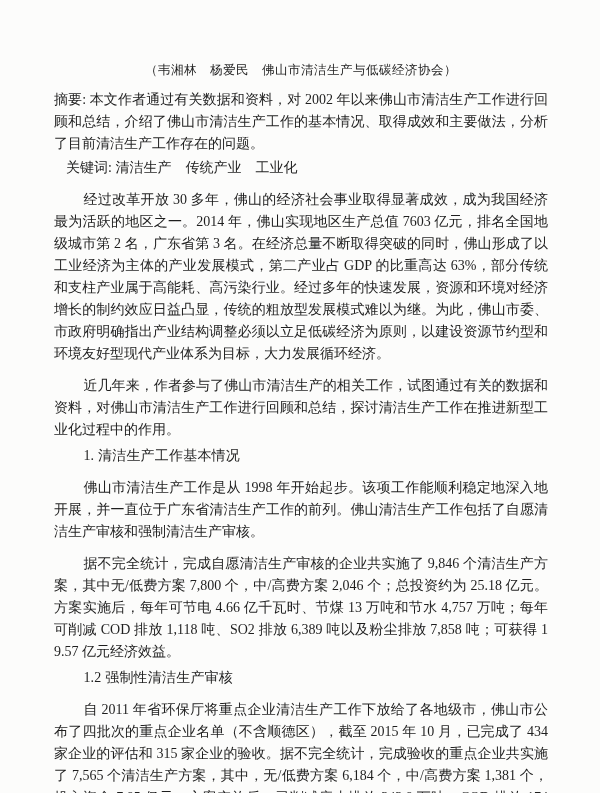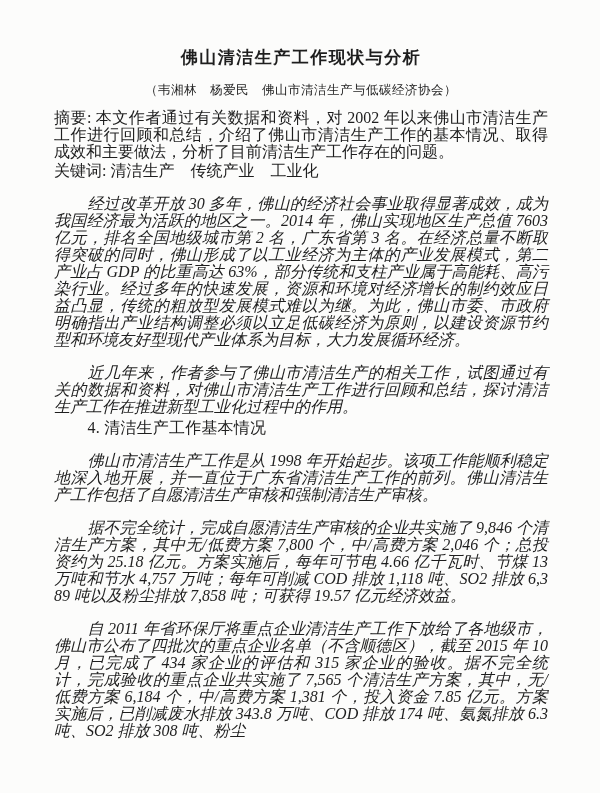--- a/index.html
+++ b/index.html
@@ -23,49 +23,49 @@
     margin: 0;
   }
   .authors {
     text-align: center;
     font-size: 12.5px;
     line-height: 18px;
     margin-top: 13px;
     letter-spacing: 0.5px;
   }
   .para, .keywords, .abstract, .heading {
-    font-size: 16px;
-    line-height: 17px;
+    font-size: 14px;
+    line-height: 22px;
     text-align: justify;
     word-break: break-all;
     overflow-wrap: anywhere;
     margin: 0;
   }
   .abstract { margin-top: 10px; }
-  .keywords { margin-top: 2px; }
+  .keywords { margin-top: 2px; margin-left: 12px; }
   .heading  { margin-top: 4px; text-indent: 2.1em; }
-  .para     { margin-top: 16px; text-indent: 2.1em; font-style: italic; }
+  .para     { margin-top: 10px; text-indent: 2.1em; }
   .num-heading { letter-spacing: 0.2px; }
 </style>
 </head>
 <body>
 
 <div class="page">
 
-  <h1 class="title">佛山清洁生产工作现状与分析</h1>
 
   <div class="authors">（韦湘林　杨爱民　佛山市清洁生产与低碳经济协会）</div>
 
   <p class="abstract">摘要: 本文作者通过有关数据和资料，对 2002 年以来佛山市清洁生产工作进行回顾和总结，介绍了佛山市清洁生产工作的基本情况、取得成效和主要做法，分析了目前清洁生产工作存在的问题。</p>
 
   <p class="keywords">关键词: 清洁生产　传统产业　工业化</p>
 
   <p class="para">经过改革开放 30 多年，佛山的经济社会事业取得显著成效，成为我国经济最为活跃的地区之一。2014 年，佛山实现地区生产总值 7603 亿元，排名全国地级城市第 2 名，广东省第 3 名。在经济总量不断取得突破的同时，佛山形成了以工业经济为主体的产业发展模式，第二产业占 GDP 的比重高达 63%，部分传统和支柱产业属于高能耗、高污染行业。经过多年的快速发展，资源和环境对经济增长的制约效应日益凸显，传统的粗放型发展模式难以为继。为此，佛山市委、市政府明确指出产业结构调整必须以立足低碳经济为原则，以建设资源节约型和环境友好型现代产业体系为目标，大力发展循环经济。</p>
   <p class="para">近几年来，作者参与了佛山市清洁生产的相关工作，试图通过有关的数据和资料，对佛山市清洁生产工作进行回顾和总结，探讨清洁生产工作在推进新型工业化过程中的作用。</p>
 
-  <div class="heading num-heading">4. 清洁生产工作基本情况</div>
+  <div class="heading num-heading">1. 清洁生产工作基本情况</div>
   <p class="para">佛山市清洁生产工作是从 1998 年开始起步。该项工作能顺利稳定地深入地开展，并一直位于广东省清洁生产工作的前列。佛山清洁生产工作包括了自愿清洁生产审核和强制清洁生产审核。</p>
 
   <p class="para">据不完全统计，完成自愿清洁生产审核的企业共实施了 9,846 个清洁生产方案，其中无/低费方案 7,800 个，中/高费方案 2,046 个；总投资约为 25.18 亿元。方案实施后，每年可节电 4.66 亿千瓦时、节煤 13 万吨和节水 4,757 万吨；每年可削减 COD 排放 1,118 吨、SO2 排放 6,389 吨以及粉尘排放 7,858 吨；可获得 19.57 亿元经济效益。</p>
 
+  <div class="heading num-heading">1.2 强制性清洁生产审核</div>
   <p class="para">自 2011 年省环保厅将重点企业清洁生产工作下放给了各地级市，佛山市公布了四批次的重点企业名单（不含顺德区），截至 2015 年 10 月，已完成了 434 家企业的评估和 315 家企业的验收。据不完全统计，完成验收的重点企业共实施了 7,565 个清洁生产方案，其中，无/低费方案 6,184 个，中/高费方案 1,381 个，投入资金 7.85 亿元。方案实施后，已削减废水排放 343.8 万吨、COD 排放 174 吨、氨氮排放 6.3 吨、SO2 排放 308 吨、粉尘</p>
 
 </div>
 
 </body></html>

